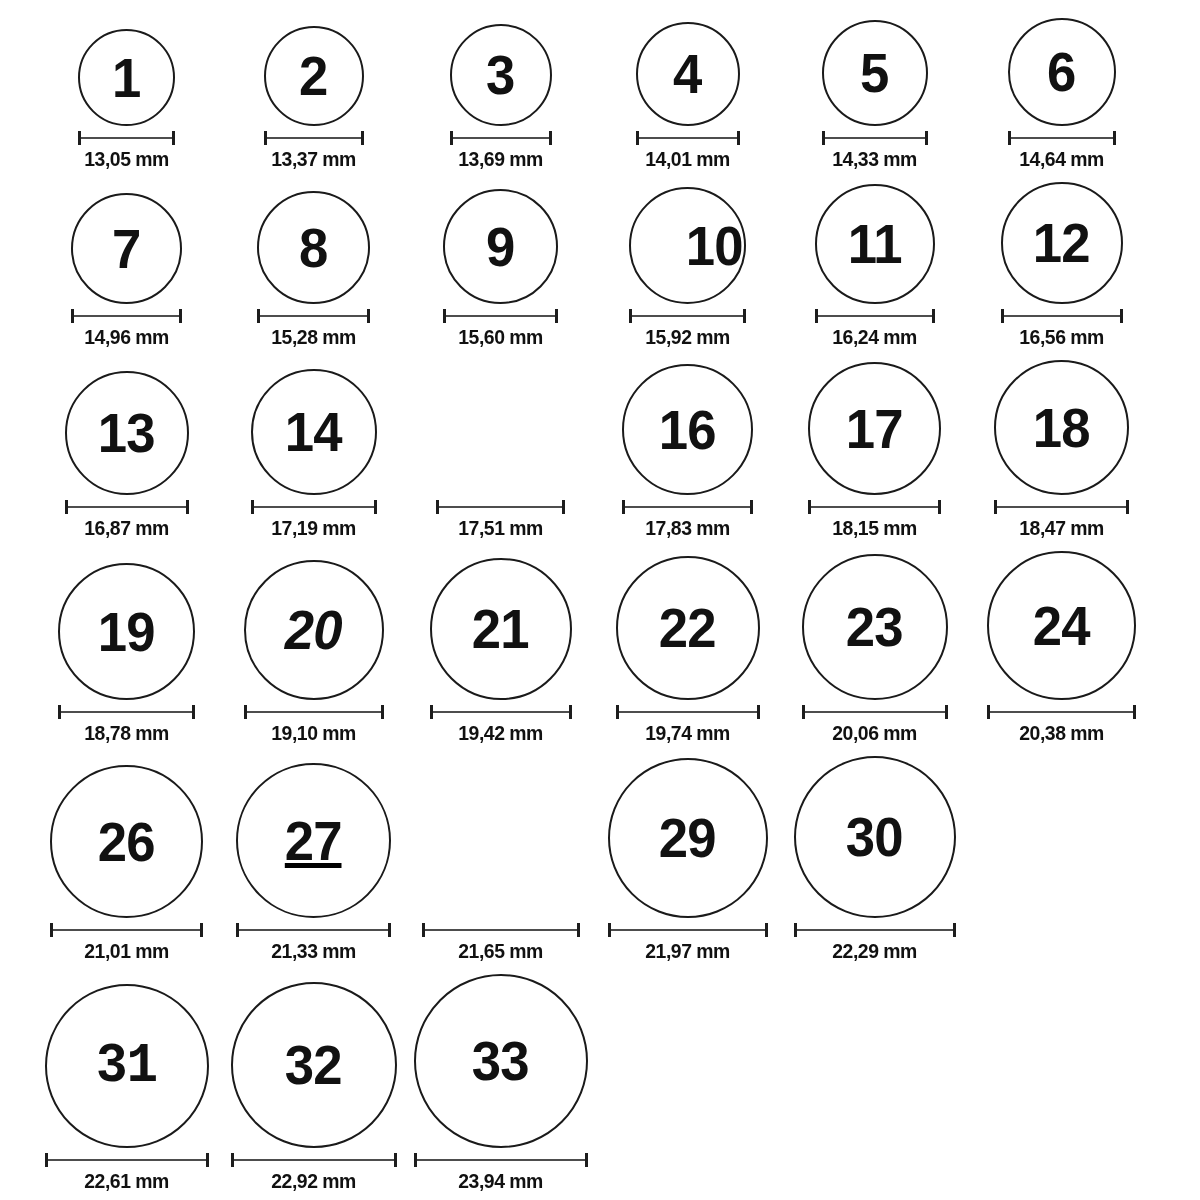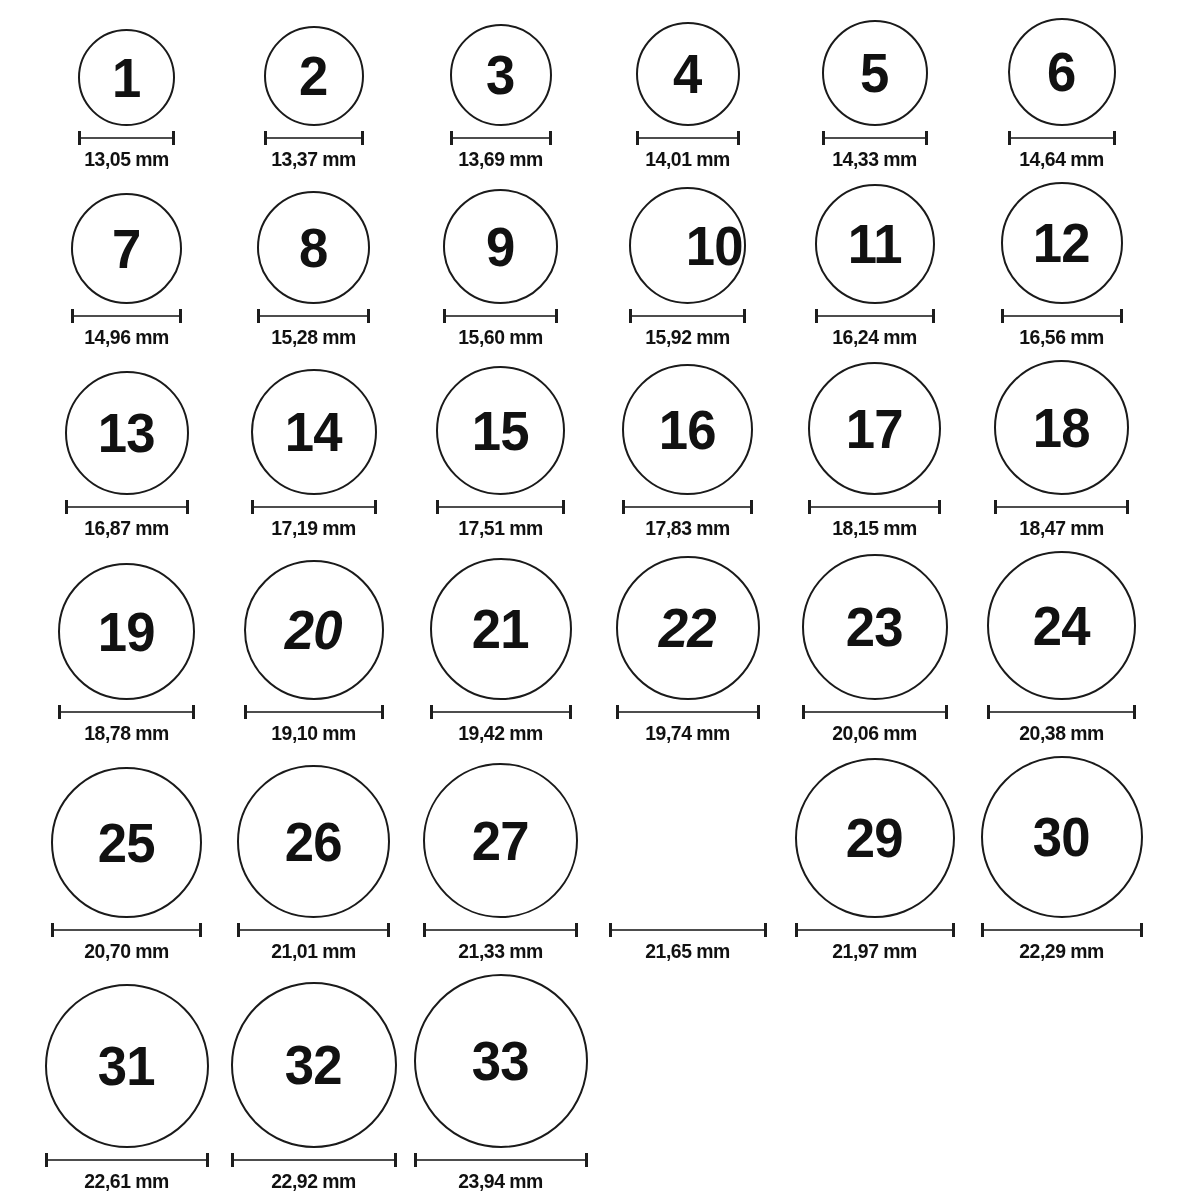--- a/index.html
+++ b/index.html
@@ -175,23 +175,20 @@
           <div class="mlabel">16,87 mm</div>
         </div>
         <div class="cell">
           <div class="circle" style="width: 126px; height: 126px; text-align: right;">
             <span class="num">14</span>
           </div>
           <div class="measure" style="width: 126px;"></div>
           <div class="mlabel">17,19 mm</div>
         </div>
         <div class="cell">
-          <div class="circle" style="width: 129px; height: 129px;">
-            <span class="num">15</span>
-          </div>
           <div class="measure" style="width: 129px;"></div>
           <div class="mlabel">17,51 mm</div>
         </div>
         <div class="cell">
           <div class="circle" style="width: 131px; height: 131px;">
             <span class="num">16</span>
           </div>
           <div class="measure" style="width: 131px;"></div>
           <div class="mlabel">17,83 mm</div>
         </div>
@@ -226,21 +223,21 @@
           <div class="mlabel">19,10 mm</div>
         </div>
         <div class="cell">
           <div class="circle" style="width: 142px; height: 142px;">
             <span class="num">21</span>
           </div>
           <div class="measure" style="width: 142px;"></div>
           <div class="mlabel">19,42 mm</div>
         </div>
         <div class="cell">
-          <div class="circle" style="width: 144px; height: 144px; font-style: italic;">
+          <div class="circle" style="width: 144px; height: 144px;">
             <span class="num">22</span>
           </div>
           <div class="measure" style="width: 144px;"></div>
           <div class="mlabel">19,74 mm</div>
         </div>
         <div class="cell">
           <div class="circle" style="width: 146px; height: 146px;">
             <span class="num">23</span>
           </div>
           <div class="measure" style="width: 146px;"></div>
@@ -249,35 +246,28 @@
         <div class="cell">
           <div class="circle" style="width: 149px; height: 149px;">
             <span class="num">24</span>
           </div>
           <div class="measure" style="width: 149px;"></div>
           <div class="mlabel">20,38 mm</div>
         </div>
       </div>
       <div class="row">
         <div class="cell">
-          <div class="circle" style="width: 151px; height: 151px;">
-            <span class="num">25</span>
-          </div>
-          <div class="measure" style="width: 151px;"></div>
-          <div class="mlabel">20,70 mm</div>
-        </div>
-        <div class="cell">
           <div class="circle" style="width: 153px; height: 153px;">
             <span class="num">26</span>
           </div>
           <div class="measure" style="width: 153px;"></div>
           <div class="mlabel">21,01 mm</div>
         </div>
         <div class="cell">
-          <div class="circle" style="width: 155px; height: 155px;">
+          <div class="circle" style="width: 155px; height: 155px; text-decoration: underline;">
             <span class="num">27</span>
           </div>
           <div class="measure" style="width: 155px;"></div>
           <div class="mlabel">21,33 mm</div>
         </div>
         <div class="cell">
           <div class="measure" style="width: 158px;"></div>
           <div class="mlabel">21,65 mm</div>
         </div>
         <div class="cell">
@@ -290,21 +280,21 @@
         <div class="cell">
           <div class="circle" style="width: 162px; height: 162px;">
             <span class="num">30</span>
           </div>
           <div class="measure" style="width: 162px;"></div>
           <div class="mlabel">22,29 mm</div>
         </div>
       </div>
       <div class="row">
         <div class="cell">
-          <div class="circle" style="width: 164px; height: 164px;">
+          <div class="circle" style="width: 164px; height: 164px; font-family: Liberation Mono, monospace;">
             <span class="num">31</span>
           </div>
           <div class="measure" style="width: 164px;"></div>
           <div class="mlabel">22,61 mm</div>
         </div>
         <div class="cell">
           <div class="circle" style="width: 166px; height: 166px;">
             <span class="num">32</span>
           </div>
           <div class="measure" style="width: 166px;"></div>

